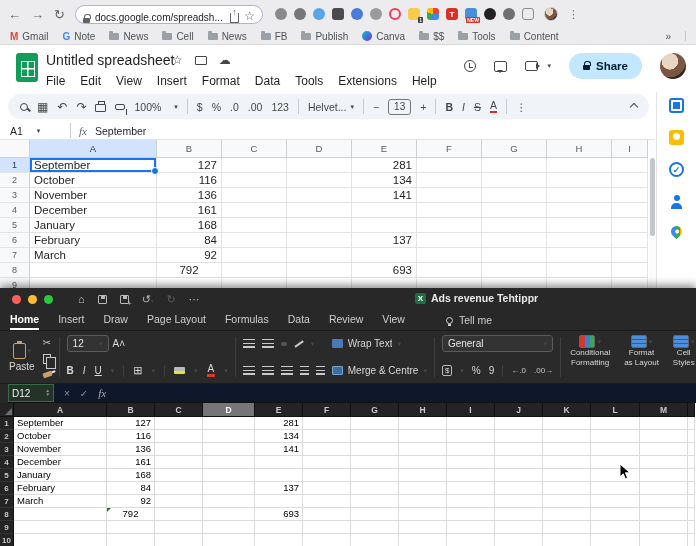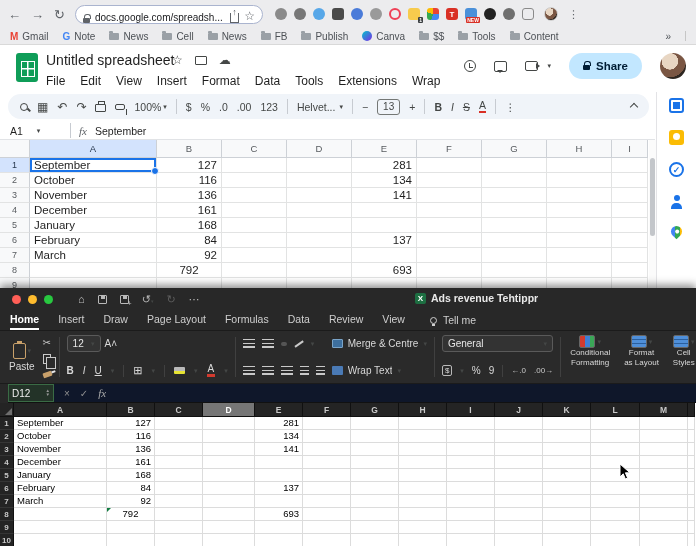--- a/index.html
+++ b/index.html
@@ -278,21 +278,21 @@
   </div>
   <div id="menu-row">
       <span>File</span>
       <span>Edit</span>
       <span>View</span>
       <span>Insert</span>
       <span>Format</span>
       <span>Data</span>
       <span>Tools</span>
       <span>Extensions</span>
-      <span>Wrap</span>
+      <span>Help</span>
     </div>
   <div id="hdr-right">
     <span class="clock-icon"></span>
     <span class="comment-icon"></span>
     <span class="flex" style="gap:3px">
       <span class="cam-icon"></span>
       <span class="dd" style="margin-left:7px">▾</span>
     </span>
     <button id="share-btn">
       <span class="lock-dk"></span>
@@ -302,21 +302,21 @@
   </div>
 </div>
 
 <div id="sheets-toolbar" class="abs">
   <span class="search-icon"></span>
   <span class="uglyph">▦</span>
   <span class="uglyph">↶</span>
   <span class="uglyph">↷</span>
   <span class="print-icon"></span>
   <span class="roller-icon"></span>
-  <span class="flex" style="gap:2px">
+  <span class="flex" style="gap:13px">
     <span>100%</span>
       <span class="dd">▾</span>
   </span>
   <span class="tdiv"></span>
   <span>$</span>
   <span>%</span>
   <span>.0</span>
   <span>.00</span>
   <span>123</span>
   <span class="tdiv"></span>
@@ -506,21 +506,21 @@
     <span id="x-tab-list" style="display:flex;gap:19px">
         <span class="etab active">Home</span>
         <span class="etab">Insert</span>
         <span class="etab">Draw</span>
         <span class="etab">Page Layout</span>
         <span class="etab">Formulas</span>
         <span class="etab">Data</span>
         <span class="etab">Review</span>
         <span class="etab">View</span>
       </span>
-    <span class="flex" style="gap:2px;margin-left:6px">
+    <span class="flex" style="gap:2px;margin-left:22px">
       <span class="bulb"></span>
       <span>Tell me</span>
     </span>
   </div>
 
   <div id="x-ribbon">
 
     <div class="rgroup">
       <div class="paste-btn">
         <span class="flex" style="gap:2px">
@@ -532,21 +532,21 @@
       <div class="rcol" style="padding:2px 0">
         <span class="smico">✂</span>
         <span class="copy-ic"></span>
         <span class="brush-ic"></span>
       </div>
     </div>
     <div class="rdiv"></div>
 
     <div class="rcol" style="width:168px">
       <div class="flex" style="gap:4px">
-        <span class="xsel" style="width:34px">
+        <span class="xsel" style="width:42px">
           <span>12</span>
             <span class="dd">▾</span>
         </span>
         <span>A˄</span>
       </div>
       <div class="fmt-row">
         <span class="bold">B</span>
         <span class="ital">I</span>
         <span class="und">U</span>
           <span class="dd">▾</span>
@@ -574,27 +574,27 @@
         <span class="lines"></span>
         <span class="lines"></span>
         <span class="lines"></span>
         <span class="lines" style="width:9px"></span>
         <span class="lines" style="width:9px"></span>
       </div>
     </div>
 
     <div class="rcol" style="width:104px">
       <div class="wrapline">
+        <span class="wrap-ic"></span>
+        <span class="nw">Wrap Text</span>
+          <span class="dd">▾</span>
+      </div>
+      <div class="wrapline">
         <span class="merge-ic"></span>
         <span class="nw">Merge &amp; Centre</span>
-          <span class="dd">▾</span>
-      </div>
-      <div class="wrapline">
-        <span class="wrap-ic"></span>
-        <span class="nw">Wrap Text</span>
           <span class="dd">▾</span>
       </div>
     </div>
     <div class="rdiv"></div>
 
     <div class="rcol" style="width:118px">
       <span class="xsel">
         <span>General</span>
           <span class="dd">▾</span>
       </span>

